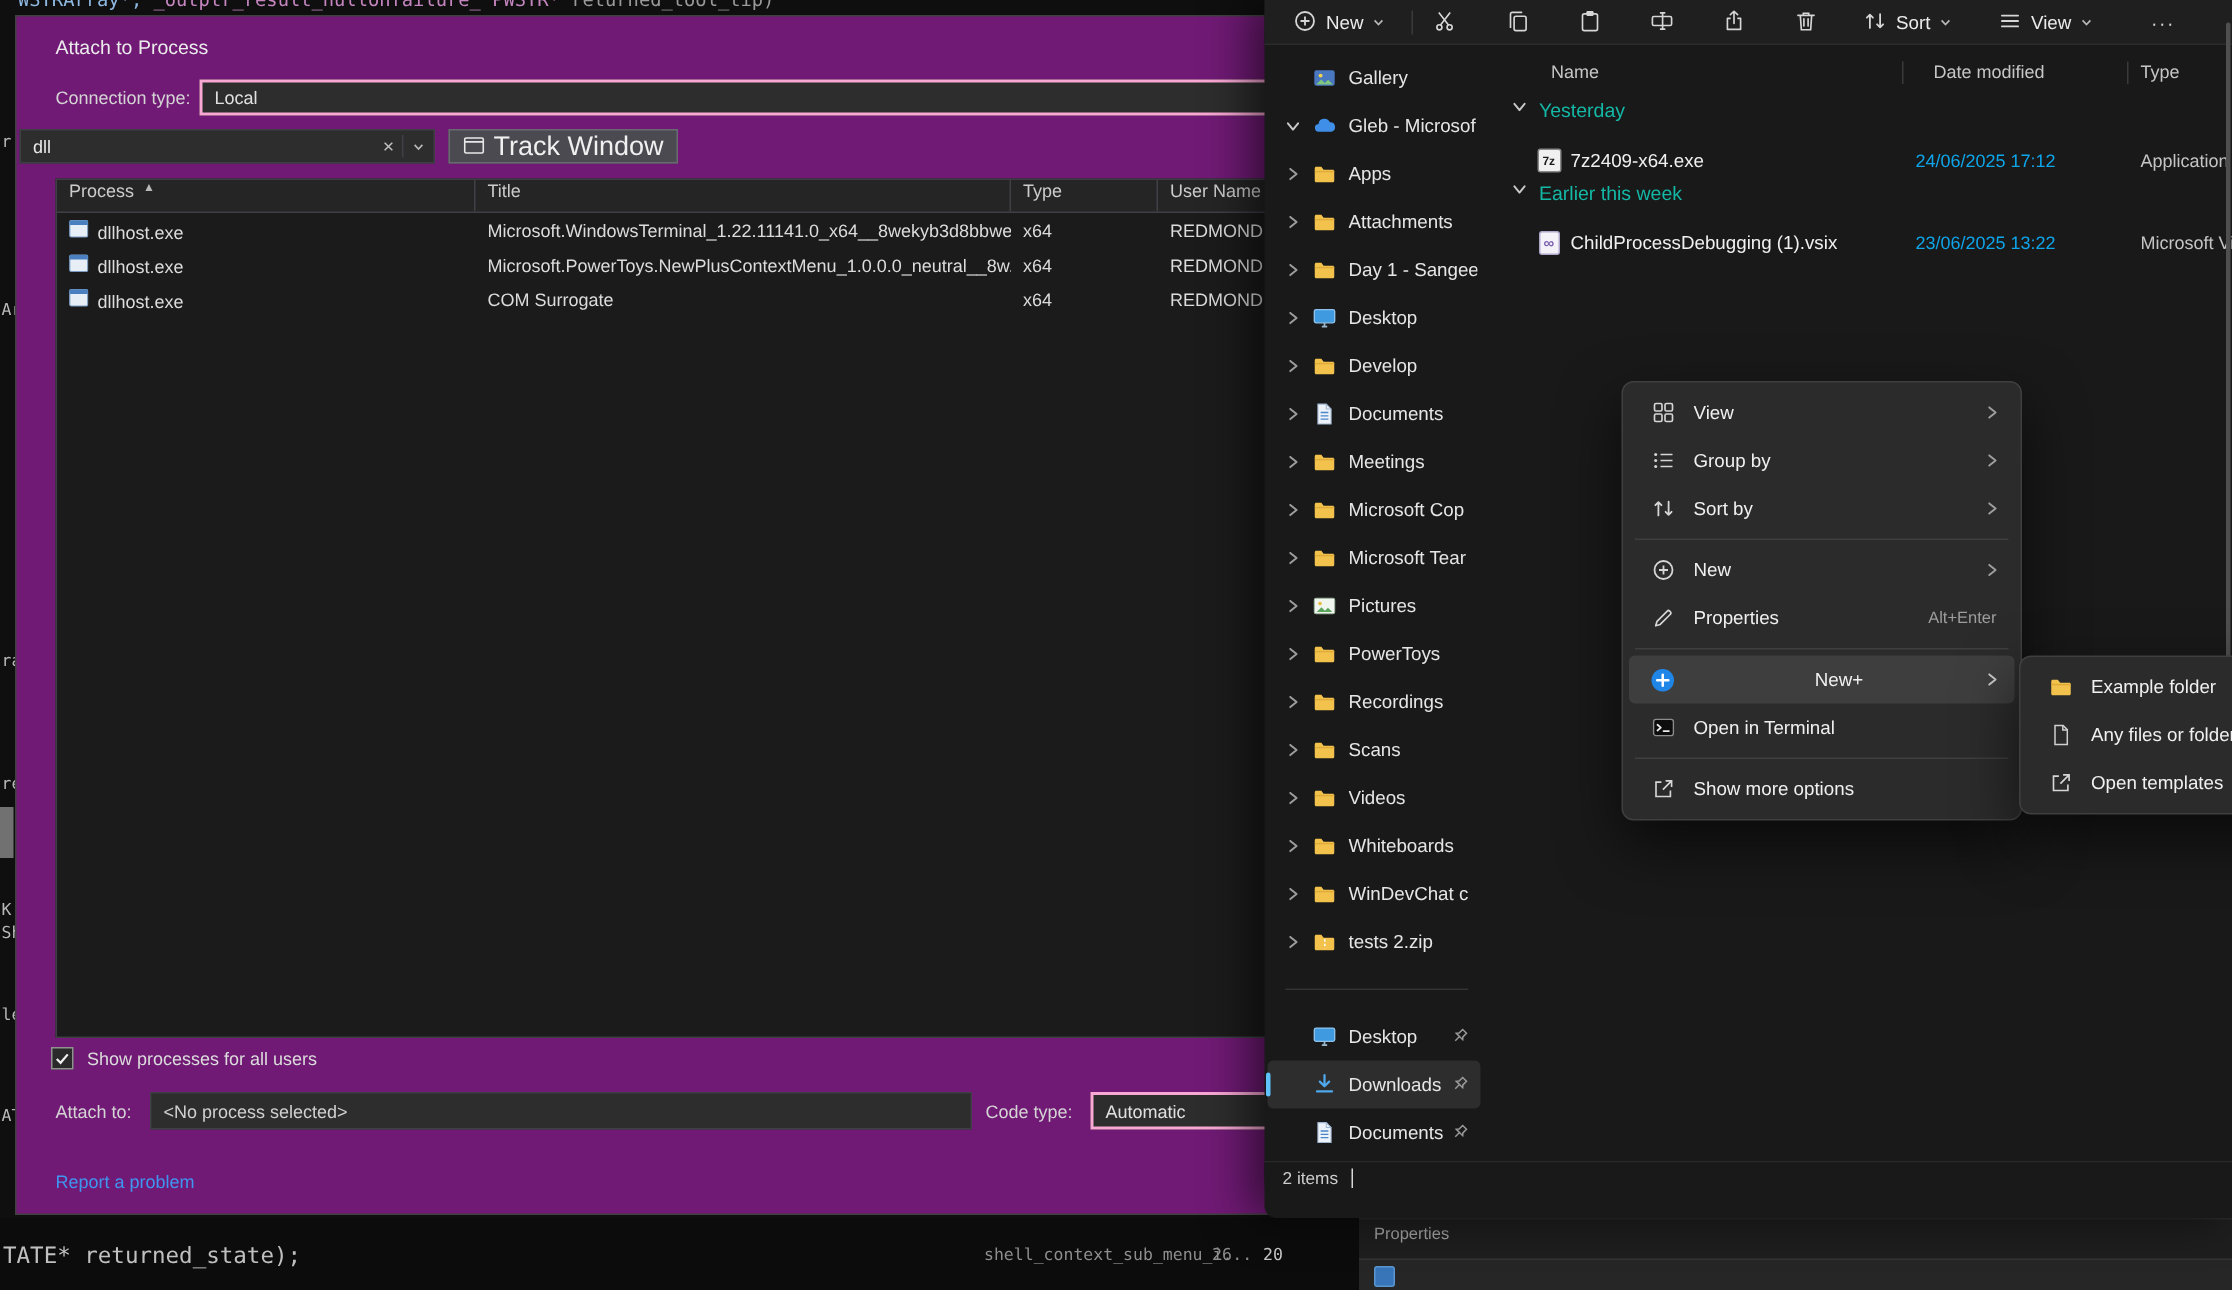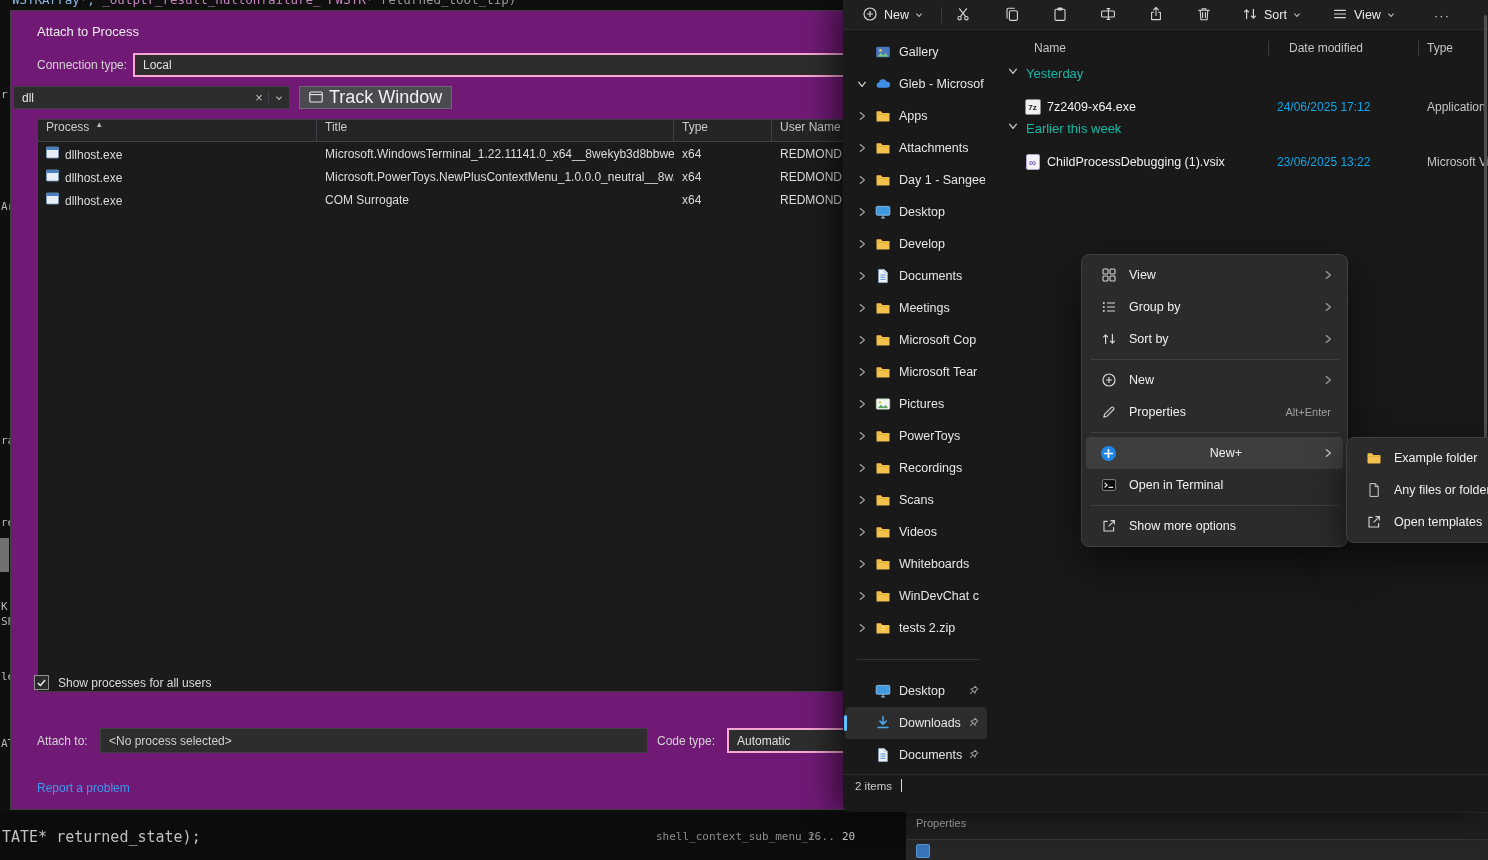--- a/index.html
+++ b/index.html
@@ -40,21 +40,21 @@
 
   .ptable { position:absolute; left:26px; top:108px; width:836px; height:573px; border:1px solid #3f3f46; background:#1b1b1b; overflow:hidden; }
   .pt-head { display:flex; height:22px; background:#252526; border-bottom:1px solid #3f3f46; color:#cccccc; }
   .pt-hc { display:flex; padding:0 8px; border-right:1px solid #3f3f46; overflow:hidden; white-space:nowrap; }
   .w1 { width:279px; } .w2 { width:357px; } .w3 { width:98px; } .w4 { flex:1; border-right:none; }
   .sortg { margin-left:6px; font-size:8px; color:#b8b8b8; }
   .pt-row { display:flex; height:23px; align-items:center; color:#dcdcdc; }
   .pt-c { padding:0 8px; display:flex; align-items:flex-end; gap:6px; overflow:hidden; white-space:nowrap; }
   .pt-c.w4 { border:none; }
 
-  .chk-row { position:absolute; left:23px; top:664px; display:flex; align-items:center; gap:9px; }
+  .chk-row { position:absolute; left:23px; top:687px; display:flex; align-items:center; gap:9px; }
   .chk { width:15px; height:15px; background:#2a2a2a; border:1px solid #919191; display:flex; align-items:center; justify-content:center; }
   .attach-label { left:26px; top:723px; }
   .attach-input { position:absolute; left:89px; top:717px; width:548px; height:25px; background:#2d2d2d; border:1px solid #3f3f46; color:#d0d0d0; padding:0 8px; font-size:12px; font-family:inherit; outline:none; }
   .codetype-label { left:646px; top:723px; }
   .codetype-combo { left:716px; top:717px; width:160px; height:25px; }
   .report { position:absolute; left:26px; top:770px; color:#3f96f0; font-size:12px; text-decoration:none; }
 
   
   .exp { position:absolute; left:843px; top:0; width:645px; height:812px; background:#191919; z-index:10; border-bottom-left-radius:8px; box-shadow:-10px 0 30px rgba(0,0,0,.55); color:#e8e8e8; }
   .exp-toolbar { position:absolute; left:0; top:0; width:100%; height:30px; background:#1f1f1f; border-bottom:1px solid #2b2b2b; }

